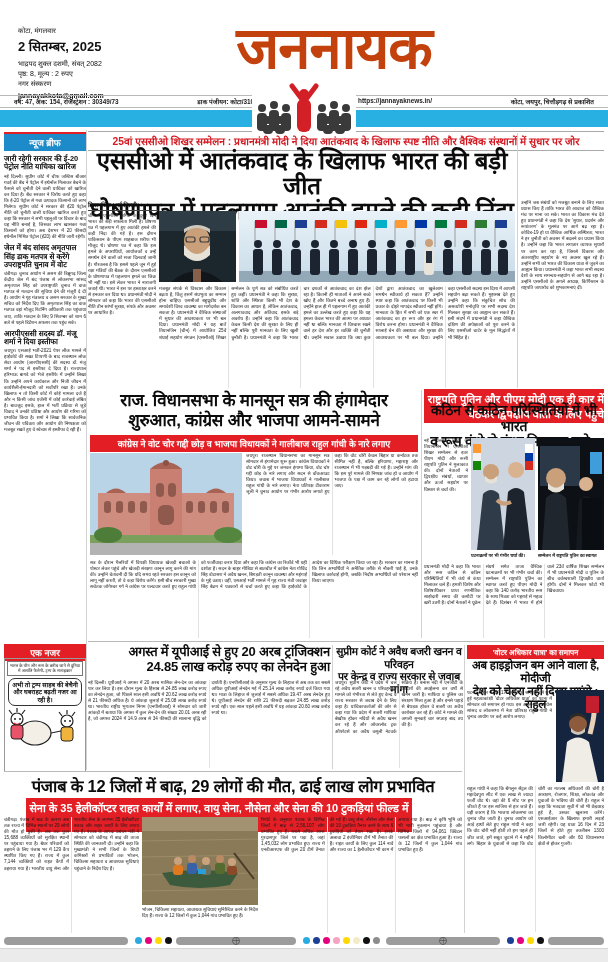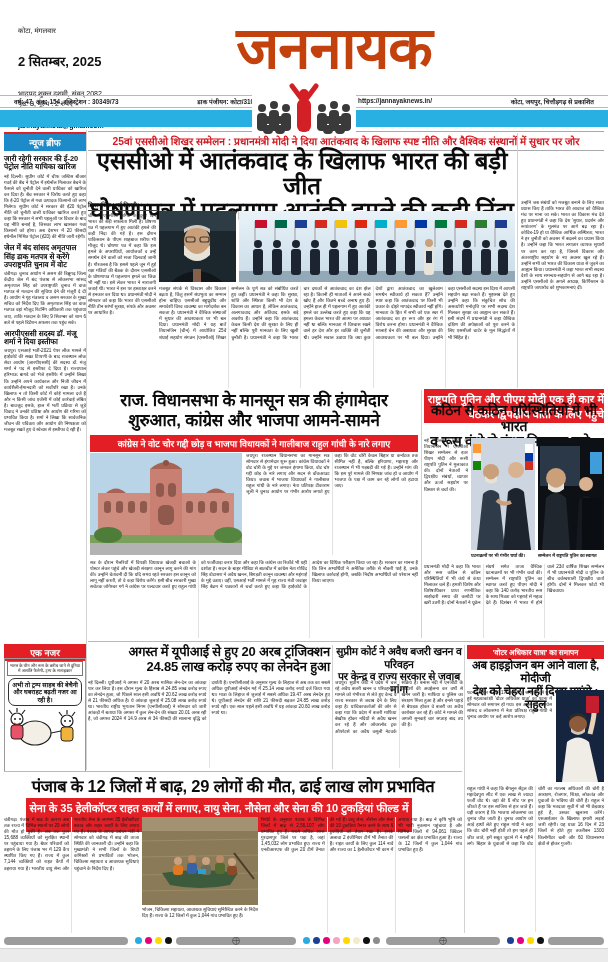--- a/index.html
+++ b/index.html
@@ -24,21 +24,21 @@
   .bar{background:#9c9c9c;height:8px;border-radius:4px;}
   .dot{width:7px;height:7px;border-radius:50%;display:inline-block;margin:0 1px;}
 </style>
 </head>
 <body>
 
 <div class="paper">
 
   <div class="abs" style="left:18px;top:26px;width:150px;font-size:7px;line-height:1.45;">
     <div>कोटा, मंगलवार</div>
-    <div style="font-size:13px;font-weight:bold;margin:17px 0;">2 सितम्बर, 2025</div>
+    <div style="font-size:13px;font-weight:bold;margin:2px 0;">2 सितम्बर, 2025</div>
     <div>भाद्रपद शुक्ल दशमी, संवत् 2082</div>
     <div>पृष्ठ: 8, मूल्य : 2 रुपए</div>
     <div>नगर संस्करण</div>
     <div style="font-weight:bold;margin-top:2px;">jannayakkota@gmail.com</div>
   </div>
 
   <div class="abs" style="left:120px;right:60px;top:6px;text-align:center;font-size:58px;font-weight:900;letter-spacing:-1px;color:#c2410c;">जननायक</div>
 
   <div class="abs hline" style="left:0;top:95px;width:608px;"></div>
   <div class="abs" style="left:0;top:97px;width:608px;display:flex;justify-content:space-between;padding:0 14px;box-sizing:border-box;font-size:6.4px;font-weight:bold;color:#222;">

